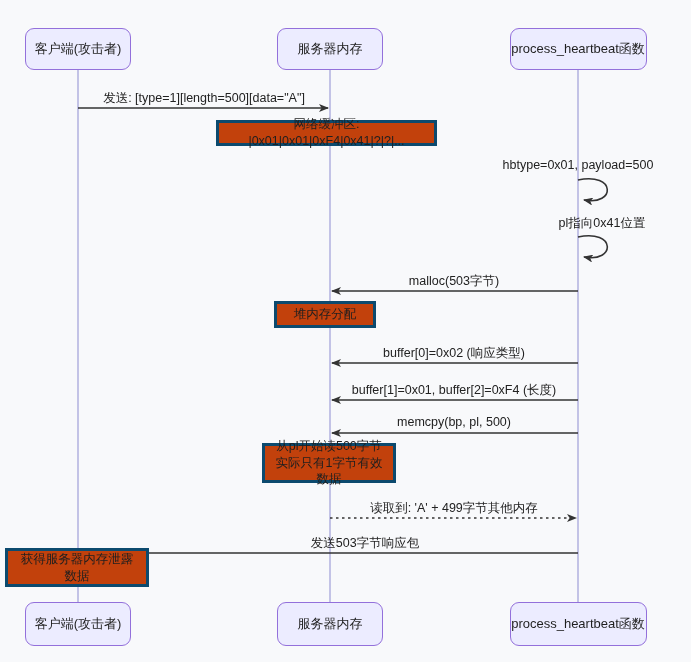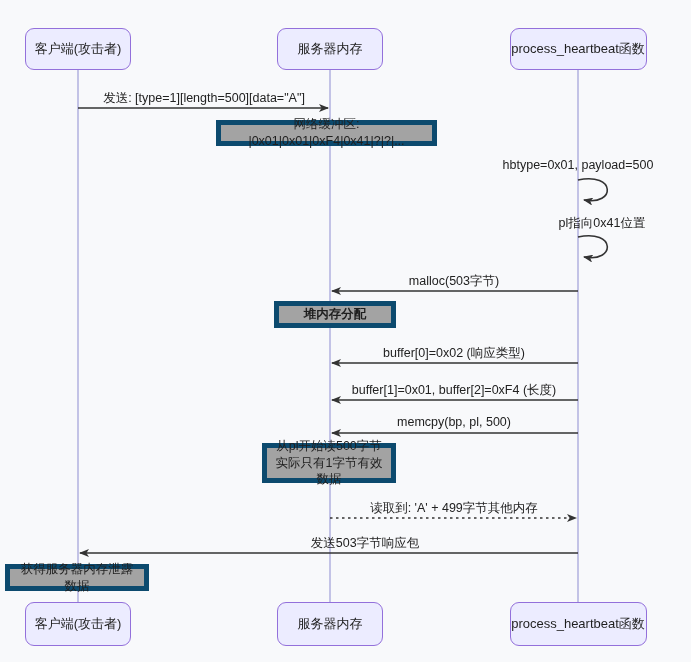--- a/index.html
+++ b/index.html
@@ -32,22 +32,22 @@
     align-items: center;
     justify-content: center;
     box-sizing: border-box;
     color: #1f1f1f;
     font-size: 13px;
     text-align: center;
     line-height: 1.2;
   }
   .note-box {
     position: absolute;
-    background: #a3a3a3;
-    border: 5px solid #0c4a6e;
+    background: #c2410c;
+    border: 3px solid #0c4a6e;
     display: flex;
     align-items: center;
     justify-content: center;
     box-sizing: border-box;
     color: #1f1f1f;
     font-size: 12.5px;
     text-align: center;
     line-height: 1.35;
     padding: 2px 8px;
     white-space: pre-line;
@@ -118,24 +118,24 @@
       </div>
       <div class="actor-box" style="left: 277px; top: 602px; width: 106px; height: 44px;">
         <span>服务器内存</span>
       </div>
       <div class="actor-box" style="left: 509.5px; top: 602px; width: 137px; height: 44px;">
         <span>process_heartbeat函数</span>
       </div>
     </div>
   <div id="notes">
       <div class="note-box" style="left: 216px; top: 120px; width: 221px; height: 26px;">网络缓冲区: |0x01|0x01|0xF4|0x41|?|?|...</div>
-      <div class="note-box" style="left: 274px; top: 301px; width: 122px; height: 27px; font-weight: bold;">堆内存分配</div>
+      <div class="note-box" style="left: 274px; top: 301px; width: 102px; height: 27px;">堆内存分配</div>
       <div class="note-box" style="left: 262px; top: 443px; width: 134px; height: 40px;">从pl开始读500字节
 实际只有1字节有效数据</div>
-      <div class="note-box" style="left: 5px; top: 564px; width: 144px; height: 27px;">获得服务器内存泄露数据</div>
+      <div class="note-box" style="left: 5px; top: 548px; width: 144px; height: 39px;">获得服务器内存泄露数据</div>
     </div>
   <div id="labels">
       <div class="msg-label" style="left: 204px; top: 90px;">发送: [type=1][length=500][data="A"]</div>
       <div class="msg-label" style="left: 578px; top: 158px;">hbtype=0x01, payload=500</div>
       <div class="msg-label" style="left: 578px; top: 215px; margin-left: 24px;">pl指向0x41位置</div>
       <div class="msg-label" style="left: 454px; top: 273px;">malloc(503字节)</div>
       <div class="msg-label" style="left: 454px; top: 345px;">buffer[0]=0x02 (响应类型)</div>
       <div class="msg-label" style="left: 454px; top: 382px;">buffer[1]=0x01, buffer[2]=0xF4 (长度)</div>
       <div class="msg-label" style="left: 454px; top: 415px;">memcpy(bp, pl, 500)</div>
       <div class="msg-label" style="left: 454px; top: 500px;">读取到: 'A' + 499字节其他内存</div>

